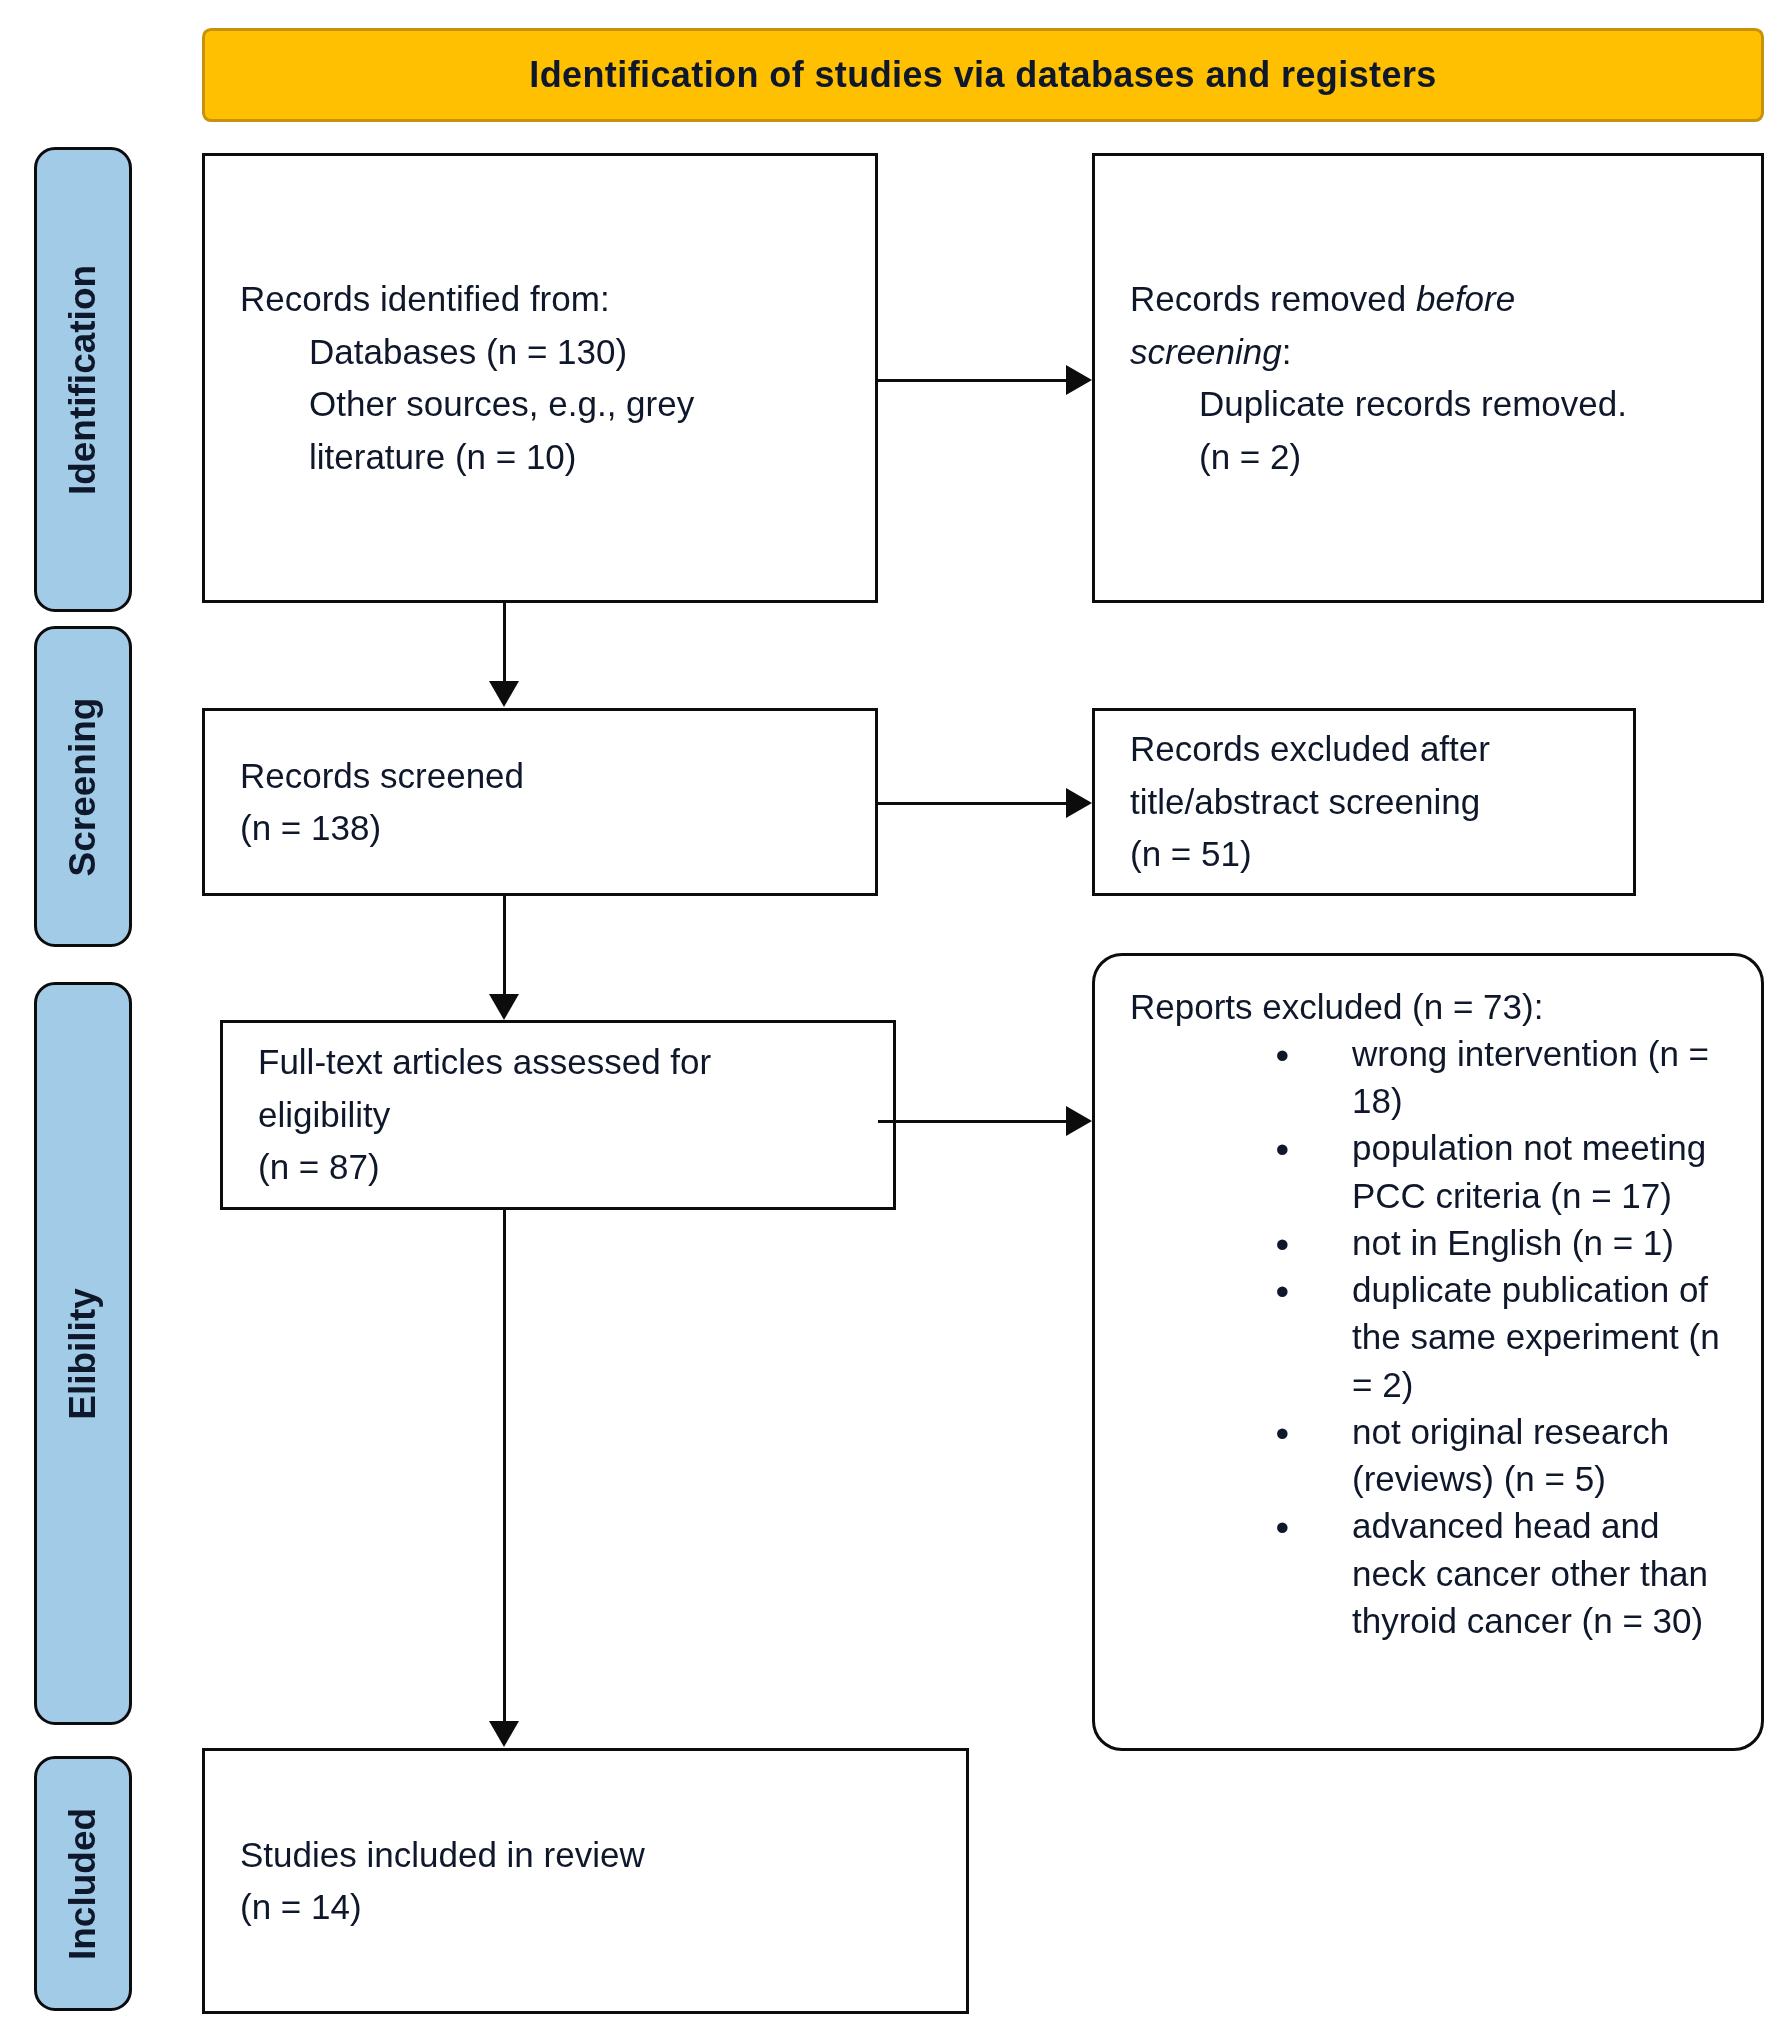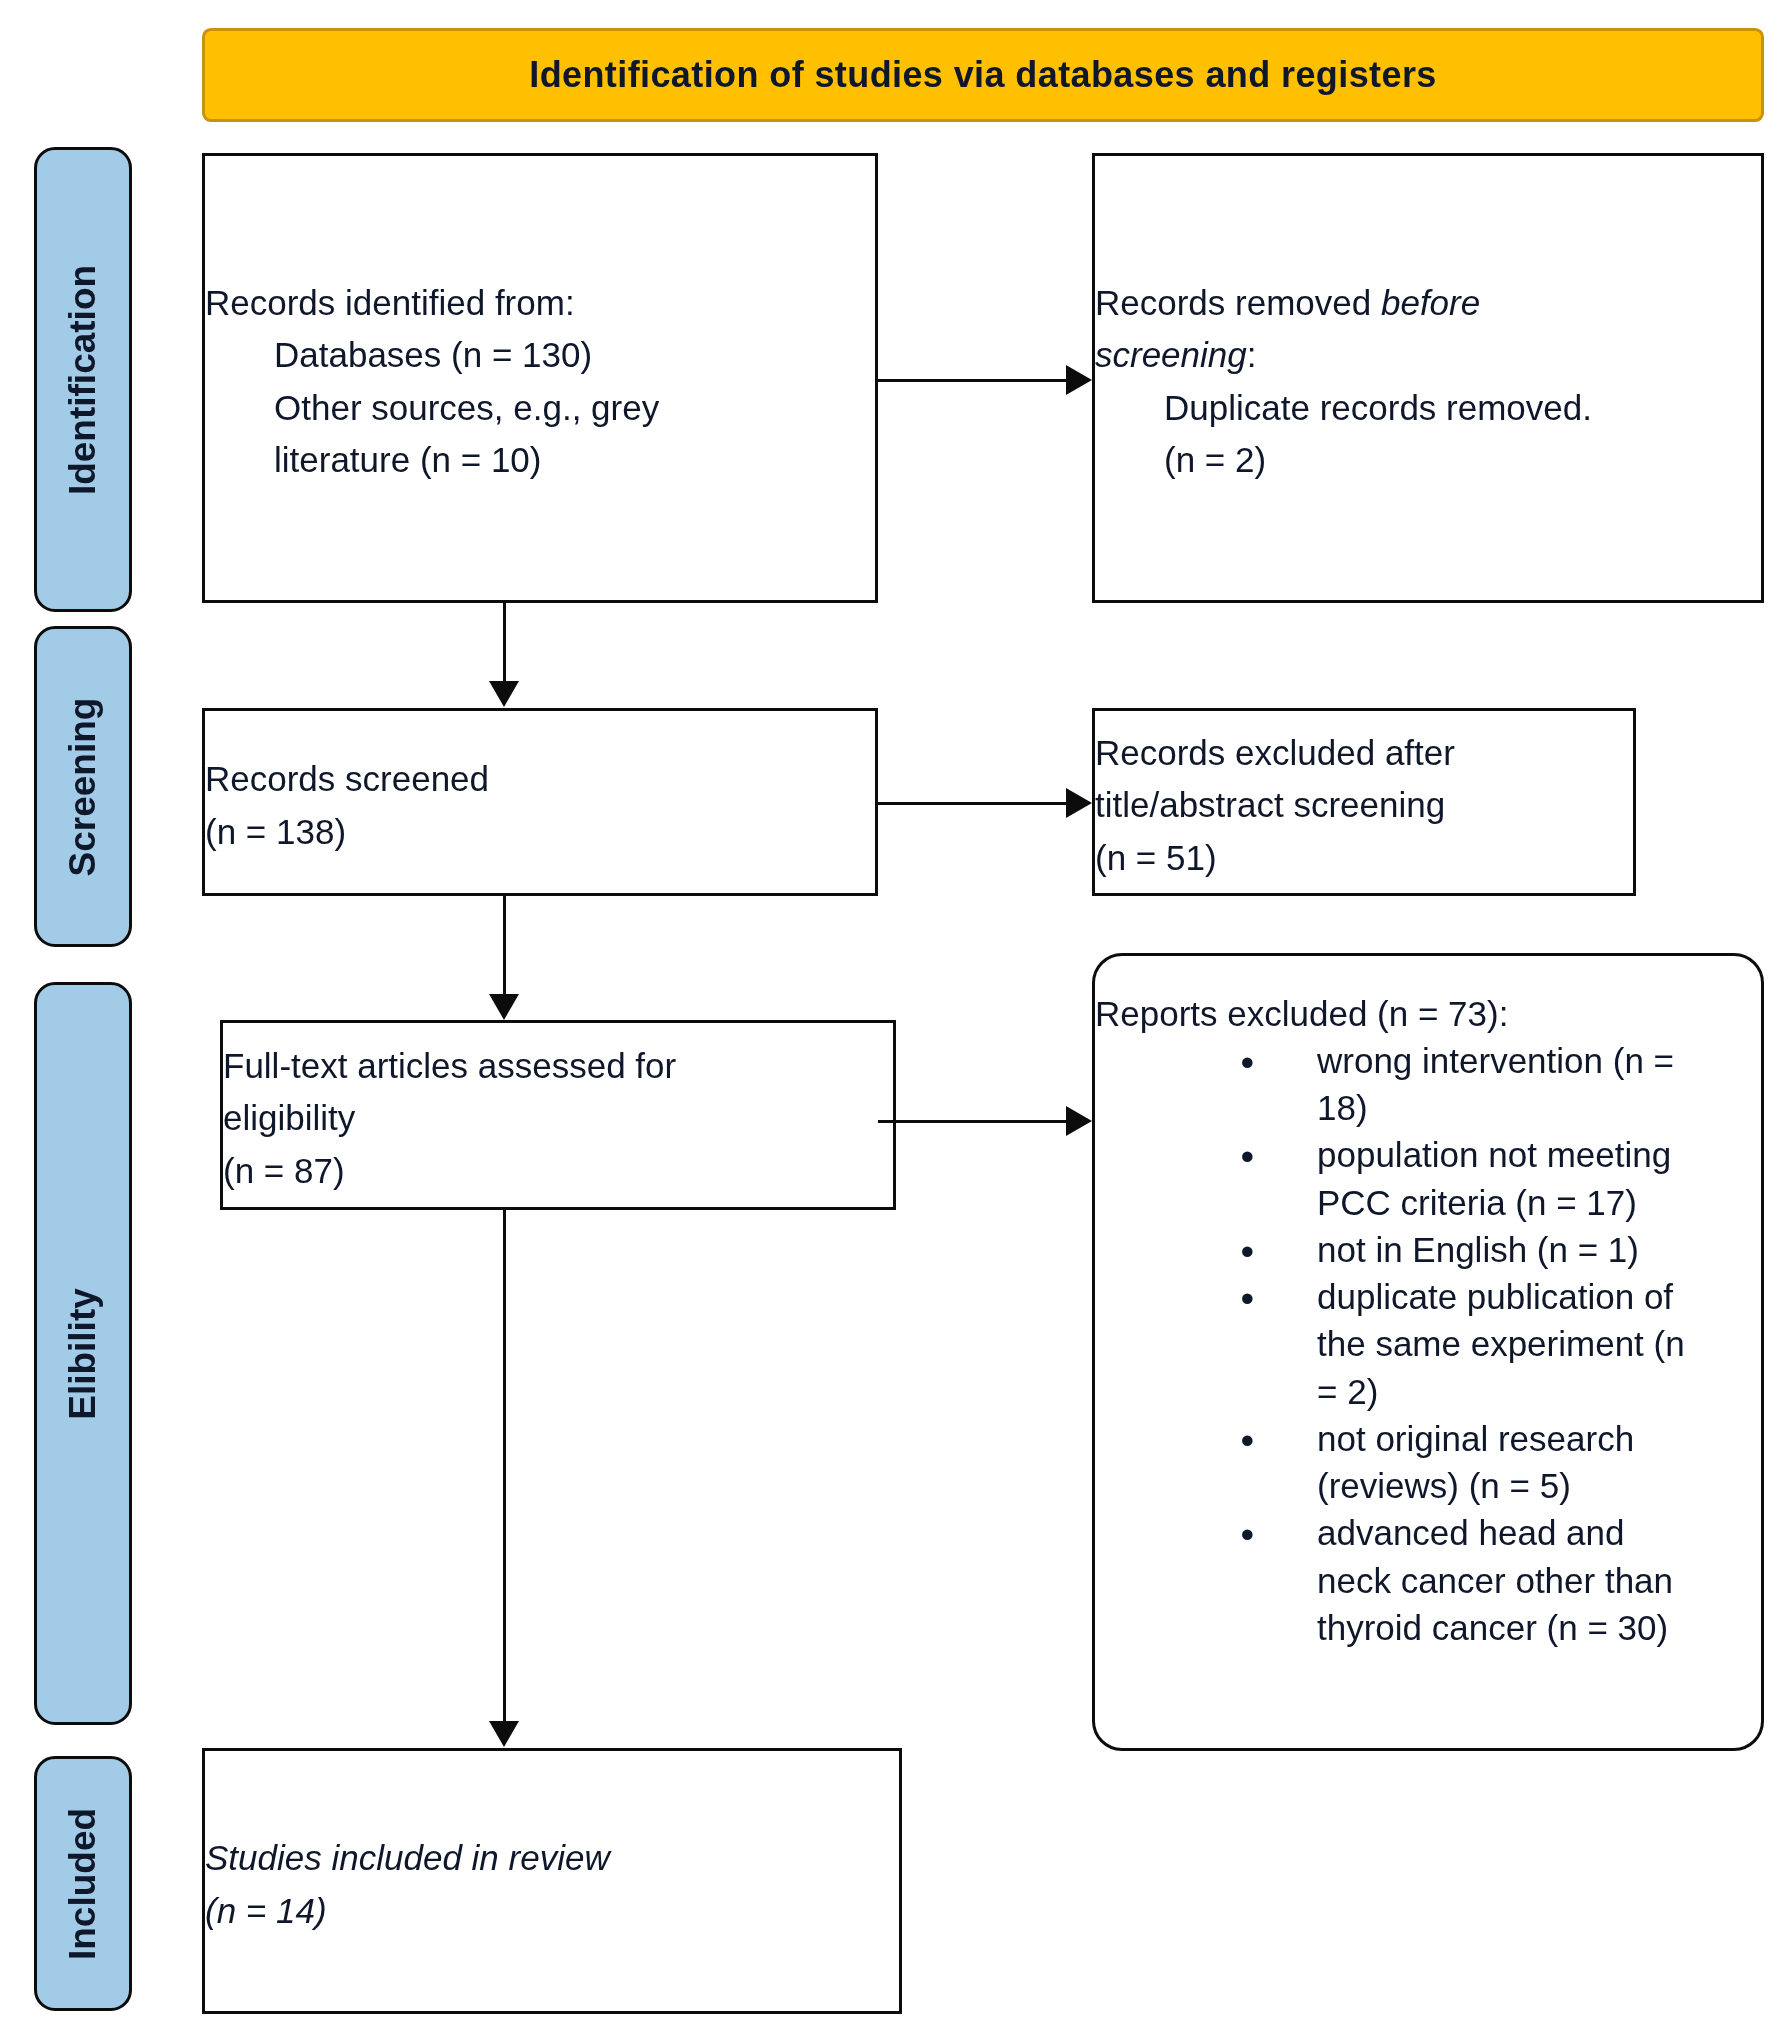--- a/index.html
+++ b/index.html
@@ -55,30 +55,30 @@
   
   .fbox {
     position: absolute;
     background: #ffffff;
     border: 3.5px solid #0c0c0c;
     box-sizing: border-box;
     font-size: 35px;
     line-height: 1.5;
   }
   .fbox.centered { display: flex; flex-direction: column; justify-content: center; }
-  .fbox .pad { padding-right: 21px; margin-top: 7px; }
+  .fbox .pad { padding-left: 35px; padding-right: 21px; }
   .indent { margin-left: 69px; }
 
   .box-identified   { left: 202px;  top: 153px;  width: 676px; height: 450px; }
   .box-removed      { left: 1092px; top: 153px;  width: 672px; height: 450px; }
   .box-screened     { left: 202px;  top: 708px;  width: 676px; height: 188px; }
   .box-excluded     { left: 1092px; top: 708px;  width: 544px; height: 188px; }
   .box-fulltext     { left: 220px;  top: 1020px; width: 676px; height: 190px; }
   .box-reports      { left: 1092px; top: 953px; width: 672px; height: 798px; }
-  .box-included     { left: 202px;  top: 1748px; width: 700px; height: 266px; font-style: italic; }
+  .box-included     { left: 202px;  top: 1748px; width: 767px; height: 266px; }
 
   .box-removed .para { max-width: 461px; }
   .box-removed .indent { max-width: 497px; }
   .box-identified .indent { max-width: 514px; }
 
   
   .box-reports .pad { padding-top: 26.6px; }
   .box-reports { line-height: 1.35; border-radius: 30px; }
   .bullets {
     list-style: none;

